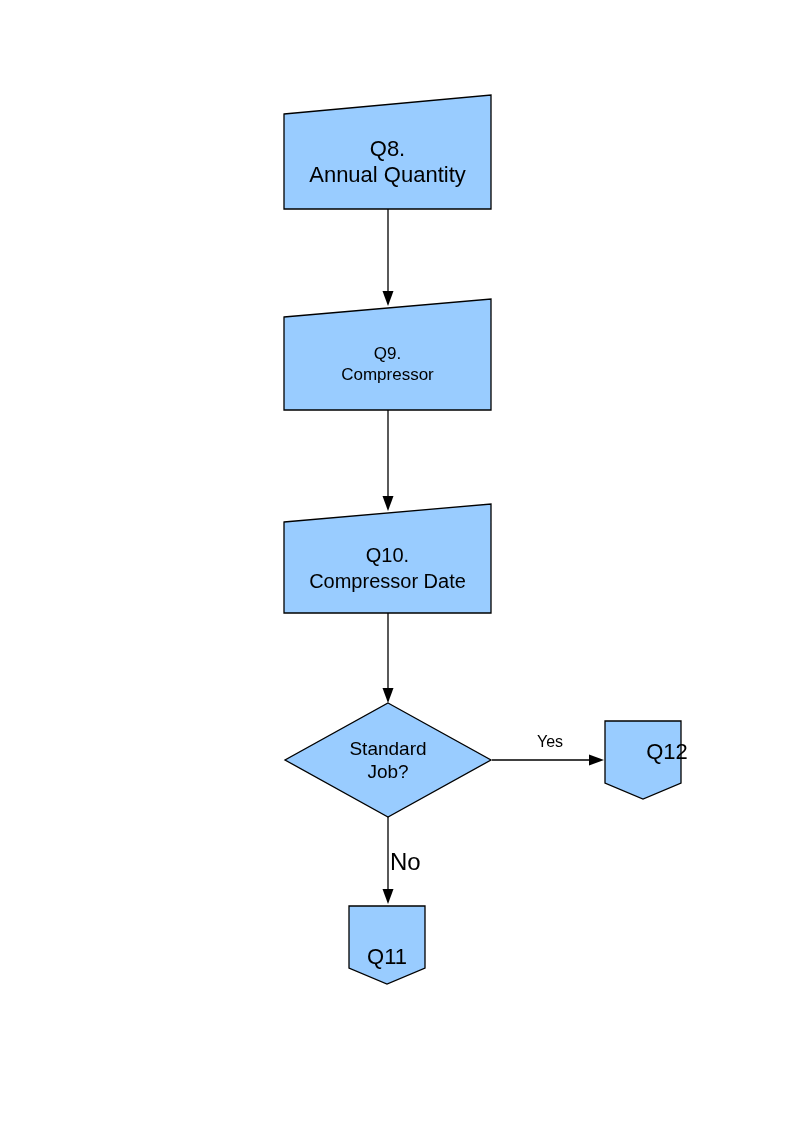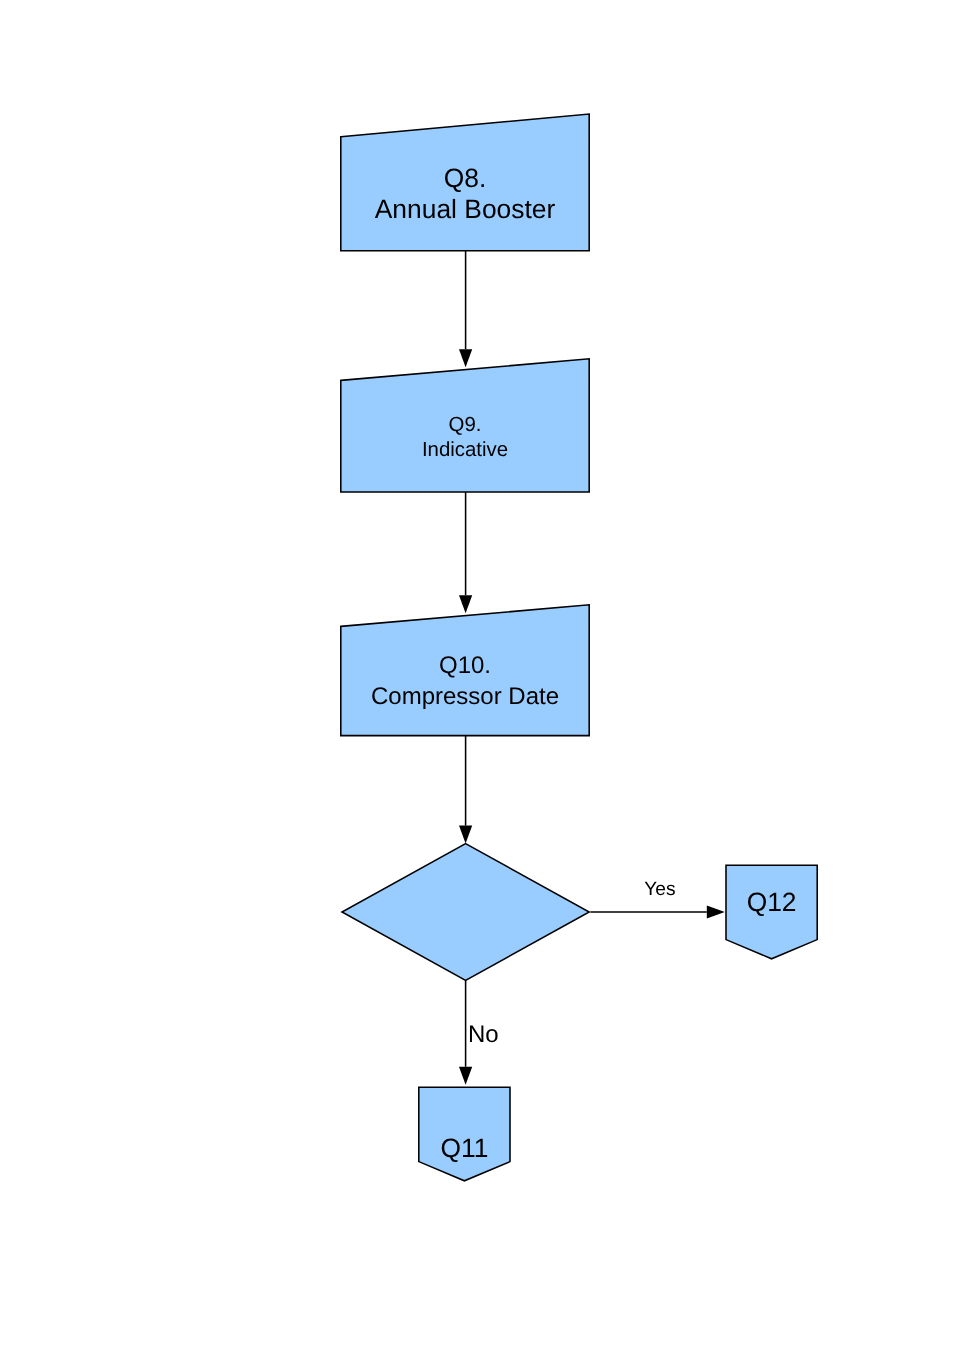--- a/index.html
+++ b/index.html
@@ -47,24 +47,24 @@
     flex-direction: column;
     align-items: center;
     justify-content: center;
     text-align: center;
     color: var(--text);
   }
   .label-q8        { left: 284px; top: 114px; width: 207px; height: 95px;  font-size: 22px; line-height: 26px; }
   .label-q9        { left: 284px; top: 317px; width: 207px; height: 93px;  font-size: 17px; line-height: 21px; white-space: nowrap; align-items: center; }
   .label-q10       { left: 284px; top: 522px; width: 207px; height: 91px;  font-size: 20px; line-height: 26px; }
   .label-decision  { left: 285px; top: 703px; width: 206px; height: 114px; font-size: 19px; line-height: 23px; }
-  .label-q12       { left: 605px; top: 721px; width: 76px;  height: 62px;  font-size: 22px; }
+  .label-q12       { left: 605px; top: 721px; width: 76px;  height: 62px;  font-size: 22px; padding-left: 24px; }
   .label-q11       { left: 349px; top: 906px; width: 76px;  height: 62px;  font-size: 22px; margin-top: 20px; }
   .label-yes       { left: 505px; top: 730px; width: 90px;  height: 24px;  font-size: 16px; }
-  .label-no        { left: 390px; top: 851px; width: 60px;  height: 22px;  font-size: 20px;
+  .label-no        { left: 390px; top: 851px; width: 60px;  height: 22px;  font-size: 24px;
                      align-items: flex-start; text-align: left; }
 </style>
 </head>
 <body>
 
 <div class="page">
 
   <svg class="canvas" width="794" height="1123" viewBox="0 0 794 1123">
 
     <polygon class="node-shape" points="284,114 491,95 491,209 284,209"></polygon>
@@ -90,33 +90,37 @@
 
     <line class="connector-line" x1="492" y1="760" x2="589" y2="760"></line>
     <polygon class="arrowhead" points="589,754.5 589,765.5 604,760"></polygon>
 
     <line class="connector-line" x1="388" y1="817" x2="388" y2="889"></line>
     <polygon class="arrowhead" points="382.5,889 393.5,889 388,904"></polygon>
   </svg>
 
   <div class="label label-q8">
     <div>Q8.</div>
-    <div>Annual Booster</div>
+    <div>Annual Quantity</div>
   </div>
 
   <div class="label label-q9">
     <div>Q9.</div>
-    <div>Indicative</div>
+    <div>Compressor</div>
   </div>
 
   <div class="label label-q10">
     <div>Q10.</div>
     <div>Compressor Date</div>
   </div>
 
+  <div class="label label-decision">
+    <div>Standard</div>
+    <div>Job?</div>
+  </div>
 
   <div class="label label-q12">
     <div>Q12</div>
   </div>
 
   <div class="label label-q11">
     <div>Q11</div>
   </div>
 
   <div class="label label-yes">

